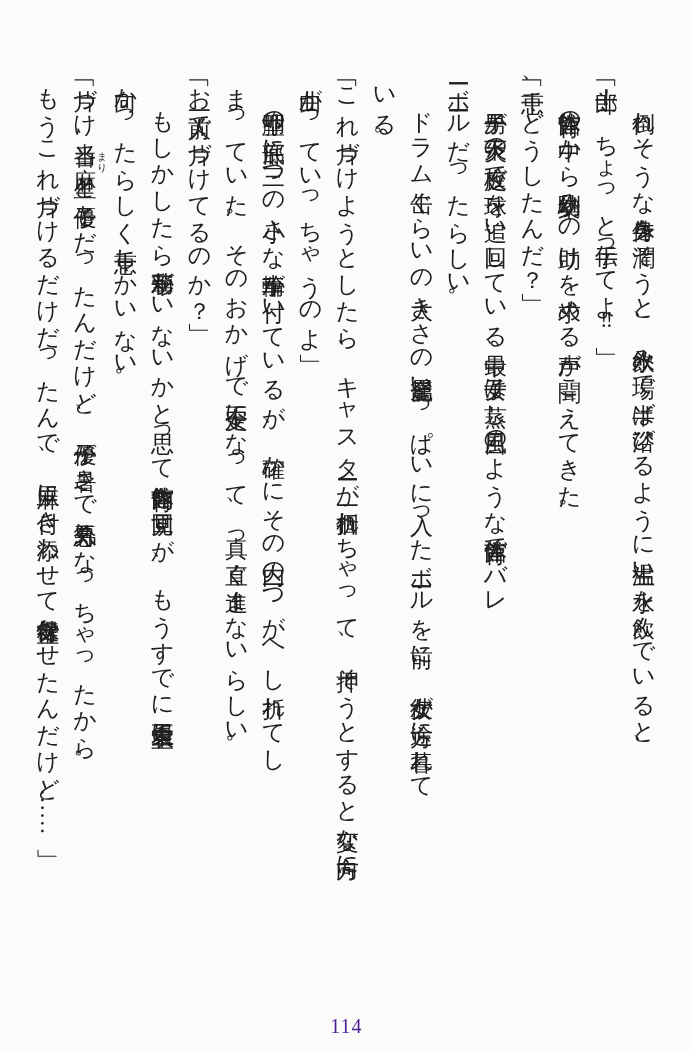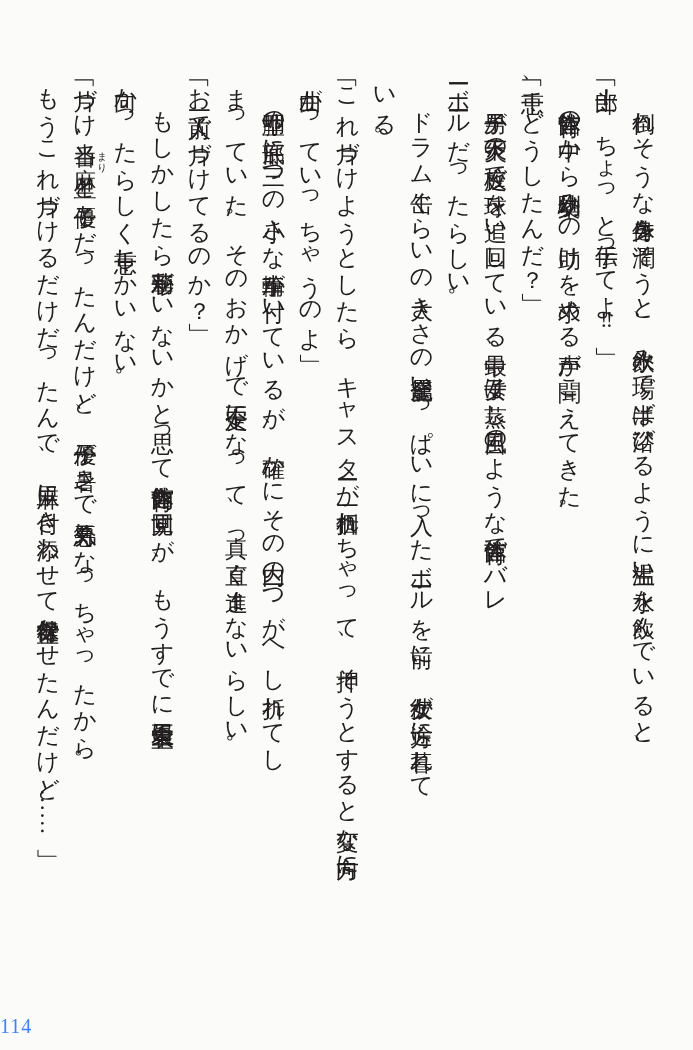--- a/index.html
+++ b/index.html
@@ -42,23 +42,24 @@
   ruby rt {
     font-size: 10px;
     letter-spacing: 0;
     ruby-align: center;
   }
   .page-number {
     position: absolute;
     bottom: 12px;
     left: 0;
     width: 100%;
+    text-align: center;
     font-size: 20px;
     letter-spacing: 1px;
-    color: #3b82f6;
+    color: #4c1d95;
     font-family: "Liberation Serif", "DejaVu Serif", serif;
   }
 </style>
 </head>
 <body>
 
 <div class="book-page">
 
   <div class="text-block">
     <div class="tline indent">倒れそうな身体を潤そうと、水飲み場で半ば浴びるように生温い水を飲んでいると、</div>

